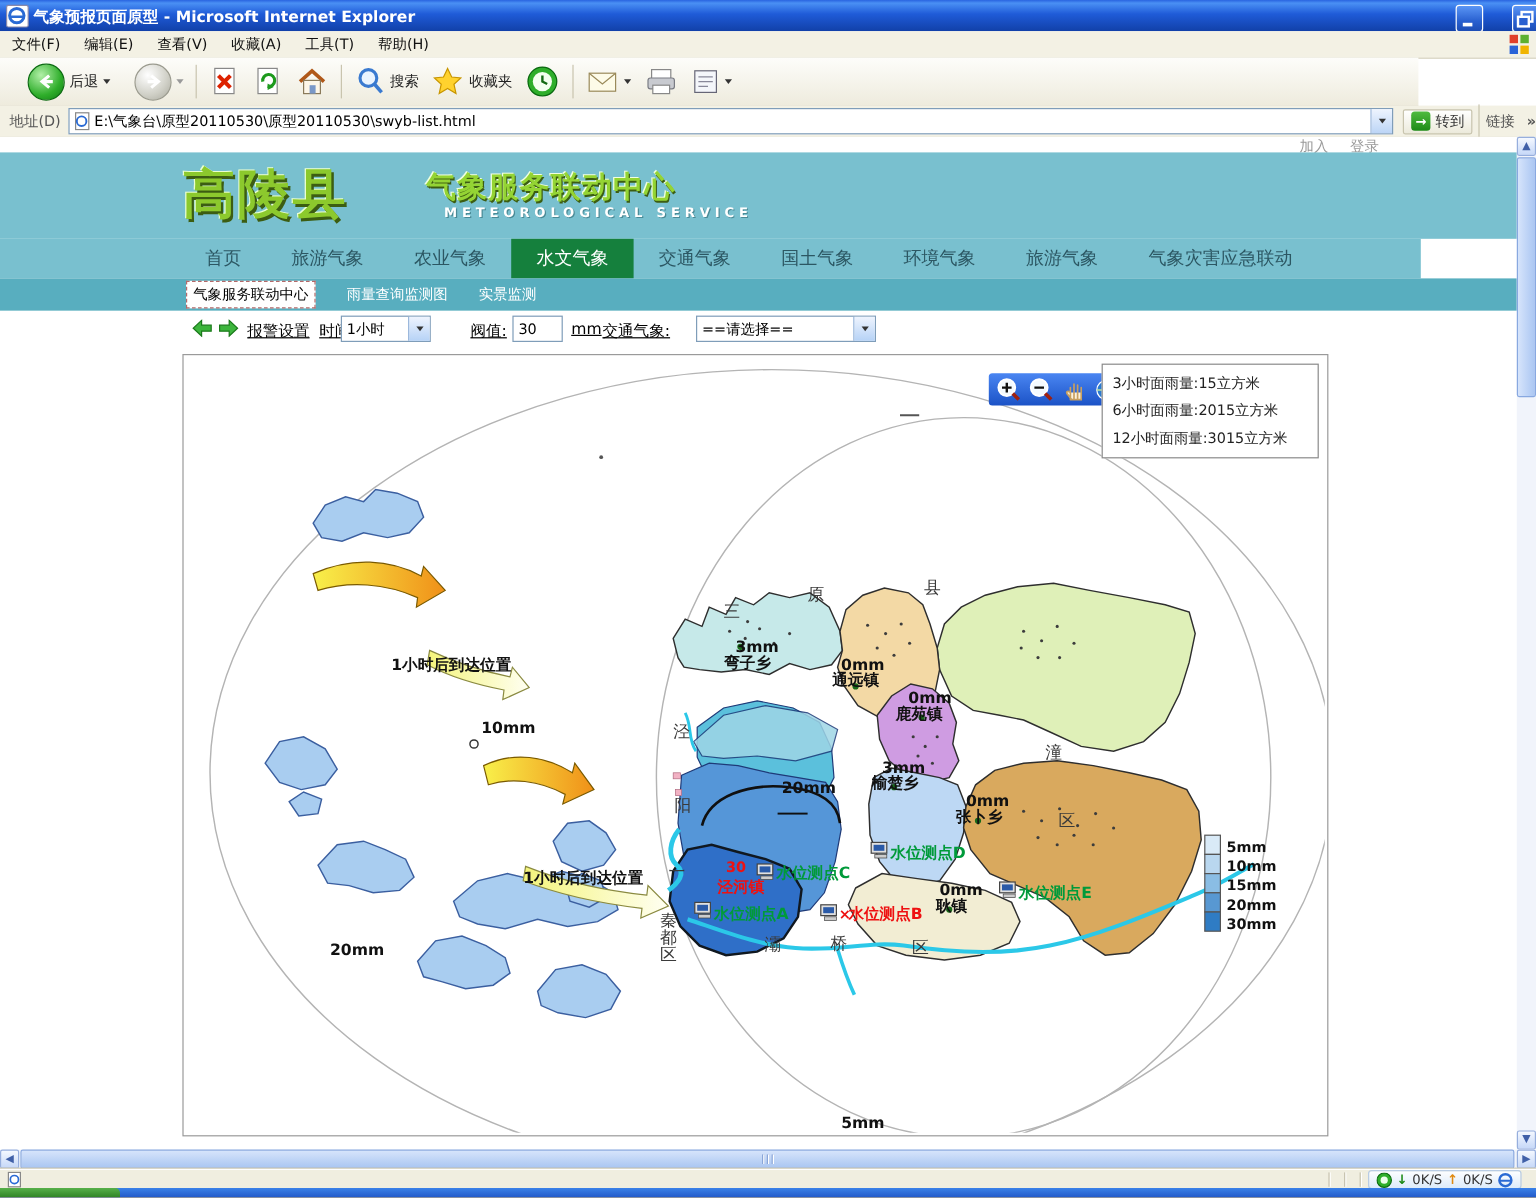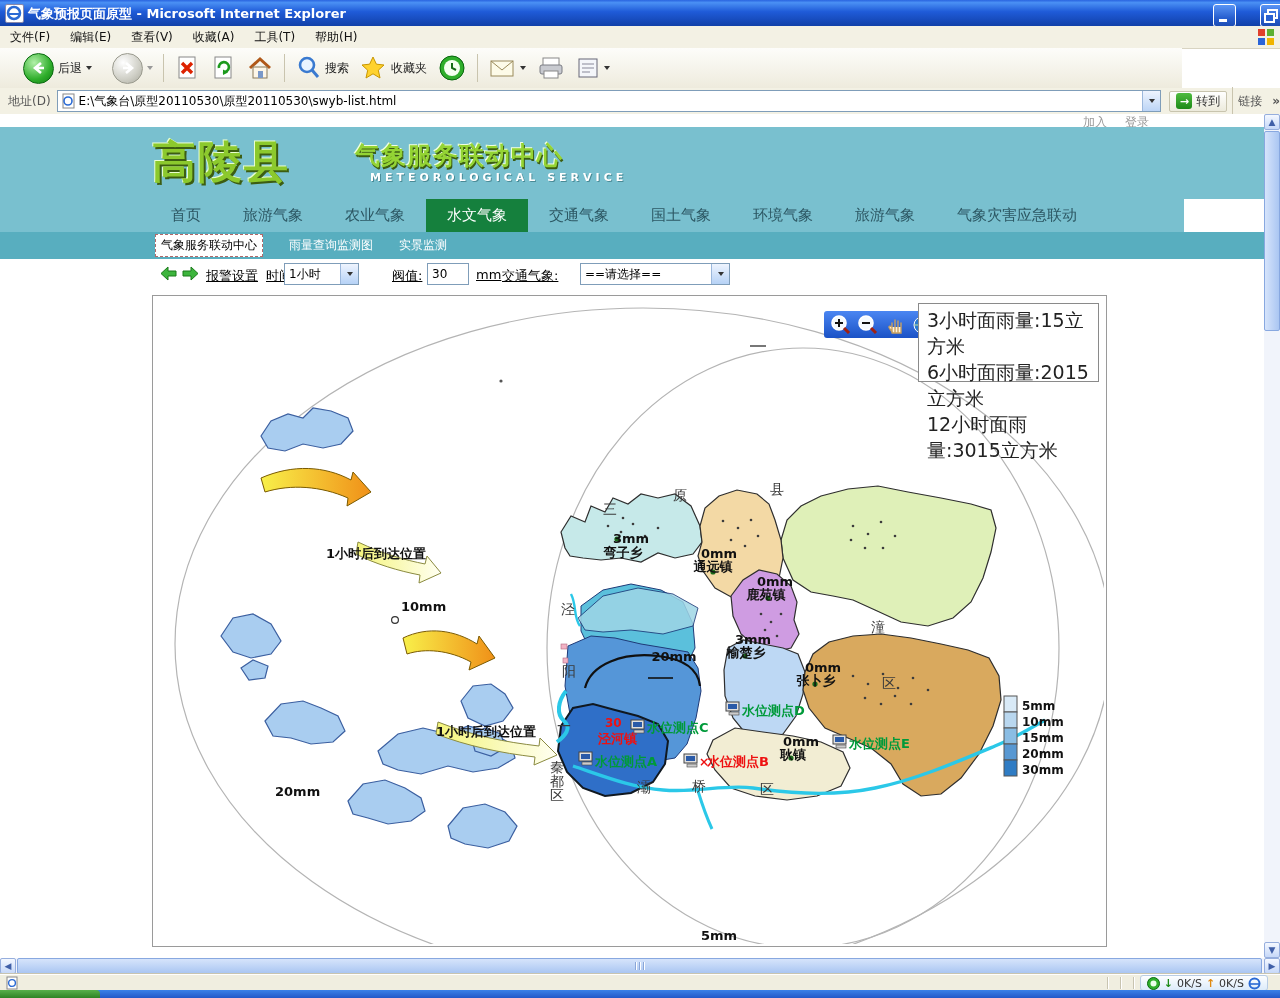--- a/index.html
+++ b/index.html
@@ -68,21 +68,21 @@
     font-size:12px;display:flex;align-items:center;padding-left:4px;}
 
   #mapbox{left:152px;top:295px;width:953px;height:650px;border:1px solid #9a9a9a;background:#fff;}
   #mapsvg{position:absolute;left:0;top:0;}
   #mapsvg text{font-family:"DejaVu Sans","Liberation Sans",sans-serif;}
 
   #maptools{left:671px;top:15px;width:108px;height:27px;border-radius:3px;
     background:linear-gradient(#4a86f2,#1b52c6);display:flex;align-items:center;justify-content:space-around;padding:0 3px;}
 
   #infobox{left:765px;top:7px;width:181px;height:79px;background:#fff;border:1px solid #8a8a8a;
-    font-size:19px;color:#222;box-sizing:border-box;padding:4px 8px;display:flex;flex-direction:column;justify-content:space-around;}
+    font-size:12px;color:#222;box-sizing:border-box;padding:4px 8px;display:flex;flex-direction:column;justify-content:space-around;}
 
   
   .sb{background:#f1f4fb;}
   .sbtn{background:linear-gradient(#f4f8ff,#c6d8f8);border:1px solid #96aedd;border-radius:2px;
     display:flex;align-items:center;justify-content:center;color:#4060a8;font-size:9px;box-sizing:border-box;}
   .sthumb{background:linear-gradient(90deg,#d6e4fb,#aac6f2);border:1px solid #88a8e0;border-radius:2px;box-sizing:border-box;}
   .sthumb.h{background:linear-gradient(#d6e4fb,#aac6f2);}
   .grip{display:flex;gap:2px;align-items:center;justify-content:center;height:100%;}
   .grip i{width:1px;height:8px;background:#8aa6d8;border-right:1px solid #fff;}
 

